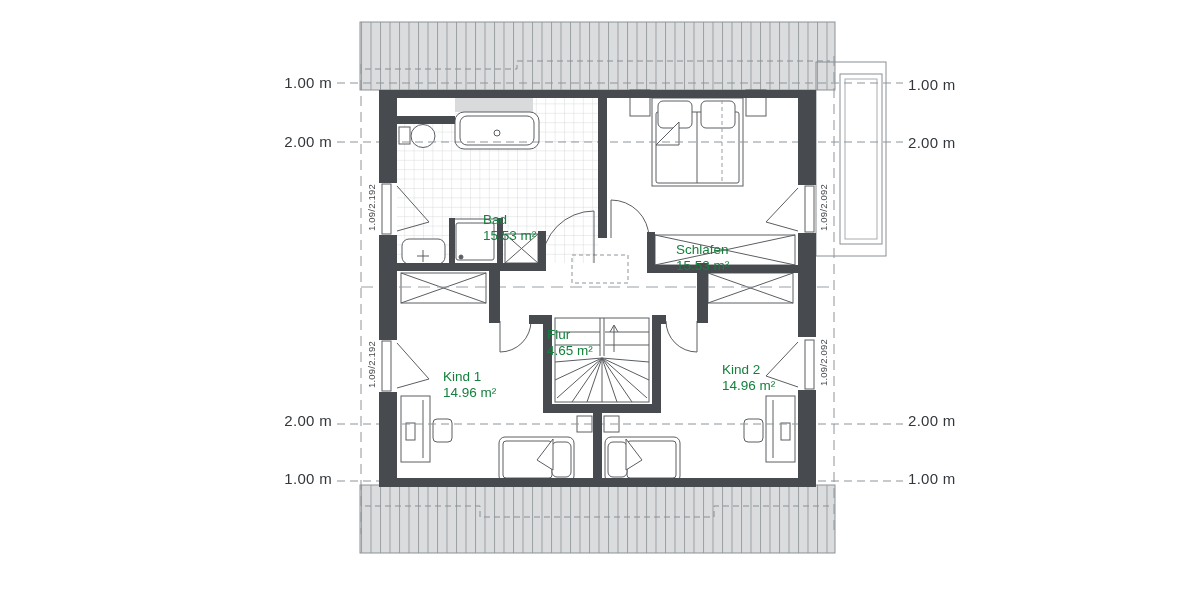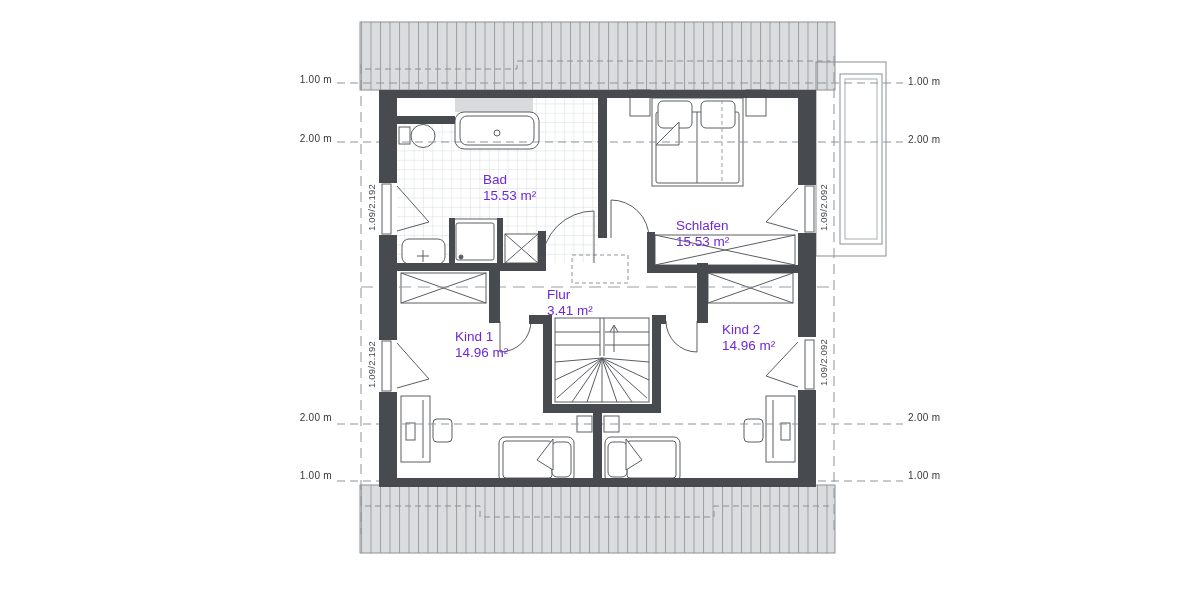--- a/index.html
+++ b/index.html
@@ -1,22 +1,22 @@
 <!DOCTYPE html>
 <html><head>
 <meta charset="utf-8">
 <style>
   html,body{margin:0;padding:0;background:#fff;}
   .stage{position:relative;width:1200px;height:600px;background:#ffffff;overflow:hidden;
          font-family:"Liberation Sans",sans-serif;}
   .stage svg{position:absolute;left:0;top:0;}
-  .dim{position:absolute;font-size:10px;color:#33373b;letter-spacing:.3px;white-space:nowrap;}
+  .dim{position:absolute;font-size:15px;color:#33373b;letter-spacing:.3px;white-space:nowrap;}
   .dim.l{left:268px;width:64px;text-align:right;}
   .dim.r{left:908px;width:64px;text-align:left;}
-  .room{position:absolute;font-size:13.5px;color:#6d28d9;line-height:16px;white-space:nowrap;}
+  .room{position:absolute;font-size:13.5px;color:#15803d;line-height:16px;white-space:nowrap;margin-top:40px;}
   .wdim{position:absolute;font-size:9.5px;color:#44484c;width:64px;text-align:center;
         transform:rotate(-90deg);letter-spacing:.2px;white-space:nowrap;}
 </style>
 </head>
 <body>
 
 <div class="stage">
 
 <svg width="1200" height="600" viewBox="0 0 1200 600">
   <defs>
@@ -240,29 +240,29 @@
 <div class="dim l" style="top:470px">1.00 m</div>
 <div class="dim r" style="top:76px">1.00 m</div>
 <div class="dim r" style="top:134px">2.00 m</div>
 <div class="dim r" style="top:412px">2.00 m</div>
 <div class="dim r" style="top:470px">1.00 m</div>
 
 <div class="room" style="left:483px;top:172px">
   <div>Bad</div>
   <div>15.53 m²</div>
 </div>
-<div class="room" style="left:676px;top:218px">
+<div class="room" style="left:676px;top:202px">
   <div>Schlafen</div>
   <div>15.53 m²</div>
 </div>
 <div class="room" style="left:547px;top:287px">
   <div>Flur</div>
-  <div>3.41 m²</div>
-</div>
-<div class="room" style="left:455px;top:329px">
+  <div>4.65 m²</div>
+</div>
+<div class="room" style="left:443px;top:329px">
   <div>Kind 1</div>
   <div>14.96 m²</div>
 </div>
 <div class="room" style="left:722px;top:322px">
   <div>Kind 2</div>
   <div>14.96 m²</div>
 </div>
 
 <div class="wdim" style="left:339px;top:202px">1.09/2.192</div>
 <div class="wdim" style="left:339px;top:359px">1.09/2.192</div>

